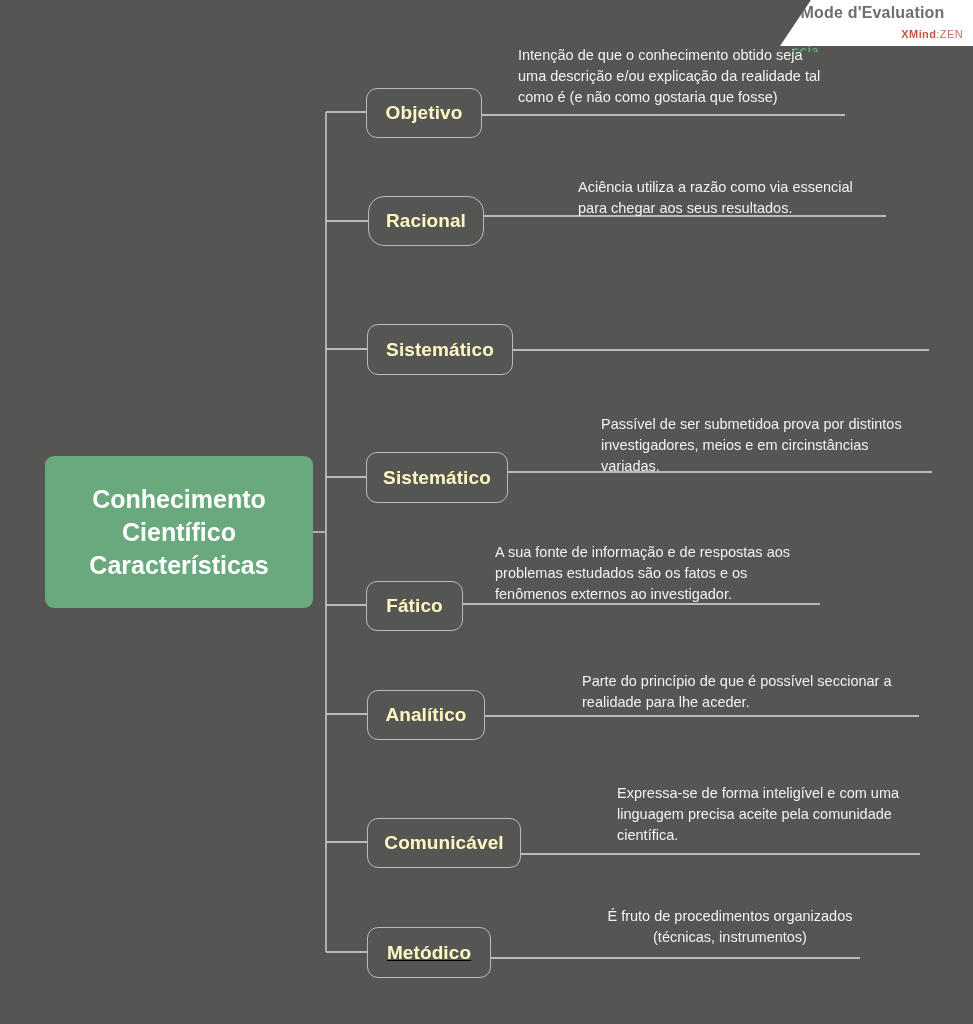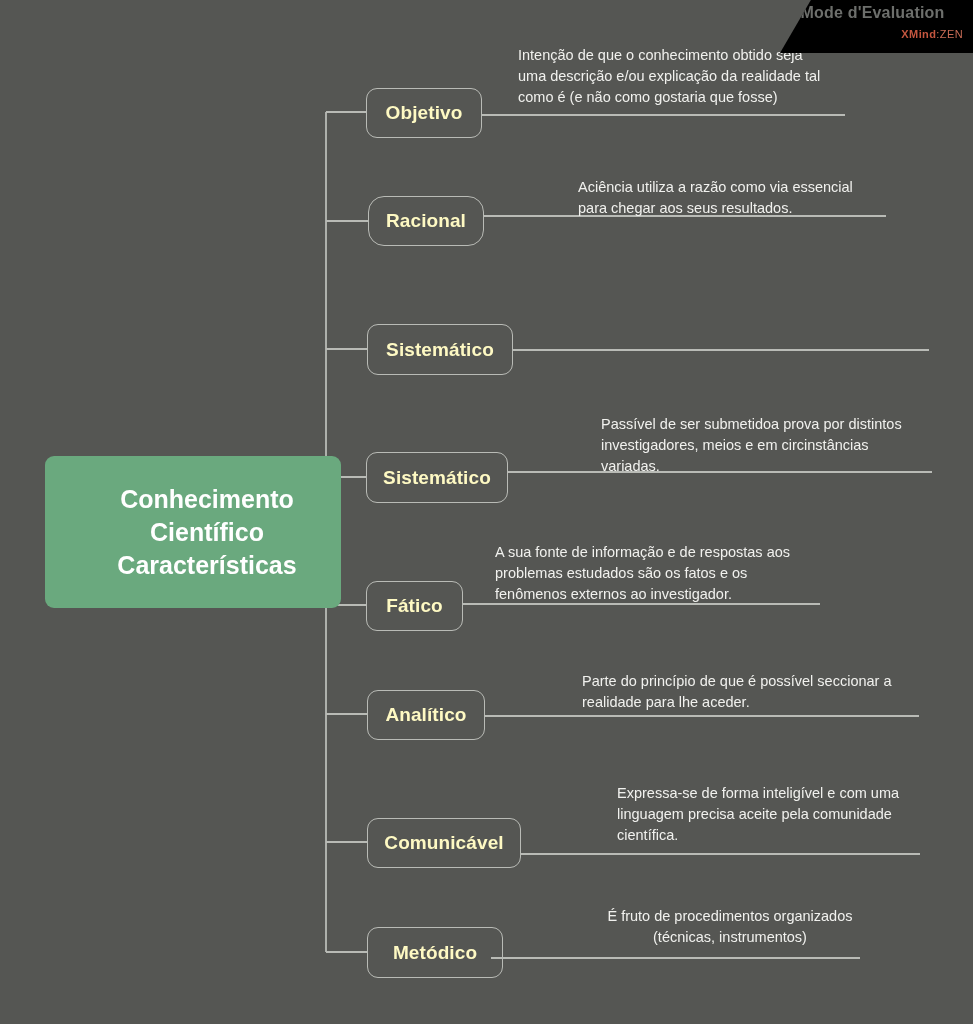--- a/index.html
+++ b/index.html
@@ -18,22 +18,22 @@
     background: #555653;
     overflow: hidden;
   }
 
   
   #eval-banner {
     position: absolute;
     top: 0;
     right: 0;
     width: 193px;
-    height: 53px;
-    background: #000000;
+    height: 46px;
+    background: #ffffff;
     -webkit-clip-path: polygon(16% 0%, 100% 0%, 100% 100%, 0% 100%);
     clip-path: polygon(16% 0%, 100% 0%, 100% 100%, 0% 100%);
     z-index: 40;
   }
   #eval-banner .eval-title {
     position: absolute;
     left: 0; right: 8px;
     top: 4px;
     text-align: center;
     color: #6d6f6c;
@@ -84,21 +84,20 @@
     left: 45px;
     top: 456px;
     width: 268px;
     height: 152px;
     background: #6aa97e;
     border-radius: 9px;
     display: flex;
     align-items: center;
     justify-content: center;
     z-index: 5;
-    padding-left: 28px;
   }
   #root-node .root-text {
     color: #ffffff;
     font-size: 25px;
     font-weight: bold;
     line-height: 1.32;
     text-align: center;
     white-space: pre-line;
   }
 
@@ -187,21 +186,21 @@
   </div>
   <div class="topic" style="left:366px; top:581px; width:97px; height:50px;">
     <span class="topic-label">Fático</span>
   </div>
   <div class="topic" style="left:367px; top:690px; width:118px; height:50px;">
     <span class="topic-label">Analítico</span>
   </div>
   <div class="topic" style="left:367px; top:818px; width:154px; height:50px;">
     <span class="topic-label">Comunicável</span>
   </div>
-  <div class="topic" style="left:367px; top:927px; width:136px; height:51px;">
+  <div class="topic" style="left:367px; top:927px; width:124px; height:51px;text-decoration:underline;">
     <span class="topic-label">Metódico</span>
   </div>
 
   <div class="note" style="left:518px; top:45px; width:340px;">Intenção de que o conhecimento obtido seja
 uma descrição e/ou explicação da realidade tal
 como é (e não como gostaria que fosse)</div>
   <div class="note" style="left:578px; top:177px; width:320px;">Aciência utiliza a razão como via essencial
 para chegar aos seus resultados.</div>
   <div class="note" style="left:601px; top:414px; width:334px;">Passível de ser submetidoa prova por distintos
 investigadores, meios e em circinstâncias

